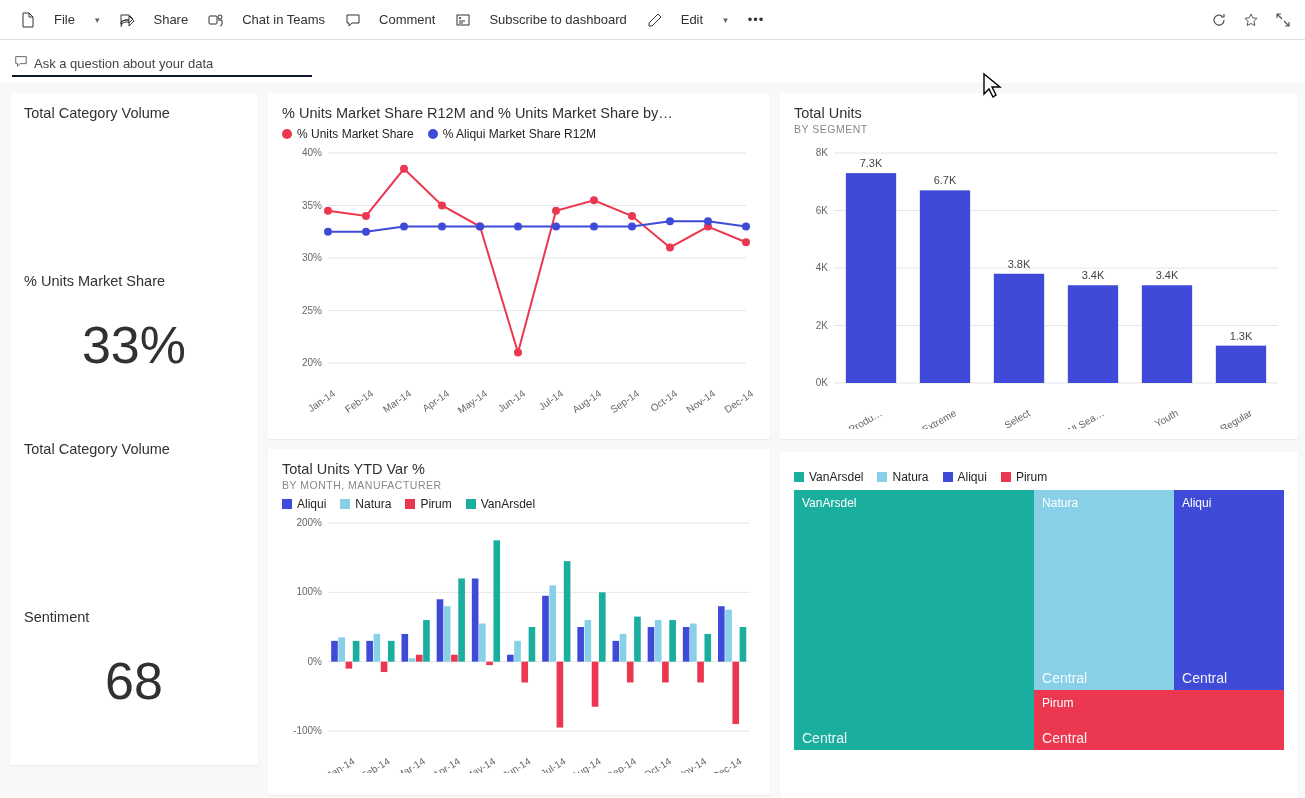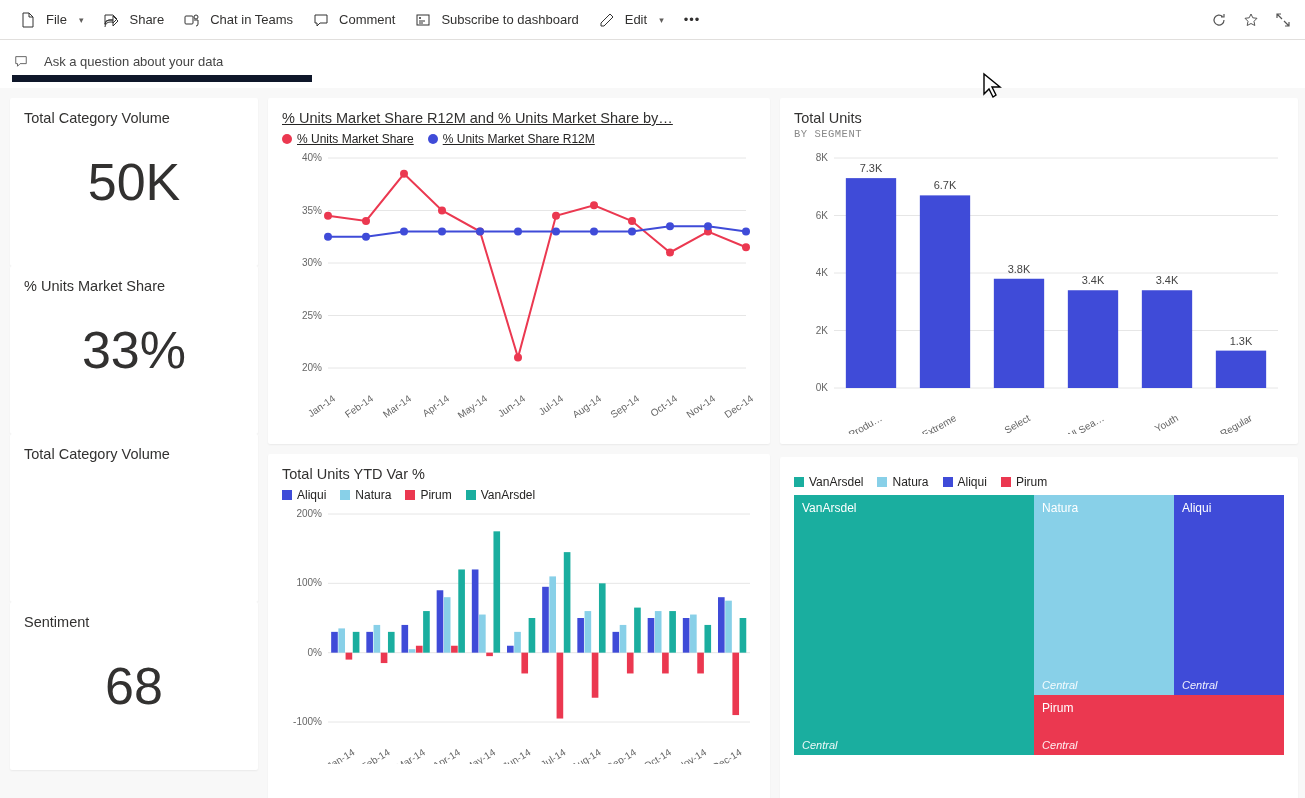--- a/index.html
+++ b/index.html
@@ -17,76 +17,76 @@
     align-items: center;
     height: 40px;
     padding: 0 12px;
     background: #fff;
     border-bottom: 1px solid #e1dfdd;
     justify-content: space-between;
   }
   .toolbar-left { display: flex; align-items: center; gap: 4px; }
   .toolbar-right { display: flex; align-items: center; gap: 12px; }
   .tb-item {
-    display: flex; align-items: center; gap: 10px;
+    display: flex; align-items: center; gap: 18px;
     padding: 4px 8px; cursor: pointer; border-radius: 2px;
     color: #323130;
   }
   .tb-icon { width: 16px; height: 16px; display: inline-flex; align-items: center; justify-content: center; }
   .chev { font-size: 9px; color: #605e5c; margin-left: 2px; }
   .tb-iconbtn { width: 20px; height: 20px; display:flex; align-items:center; justify-content:center; cursor:pointer; color:#605e5c; }
 
   .qna-bar {
     padding: 10px 12px 6px;
     background: #fff;
   }
   .qna-input {
-    display: inline-flex; align-items: flex-start; gap: 16px;
+    display: inline-flex; align-items: flex-end; gap: 6px;
     padding: 4px 2px;
-    border-bottom: 7px solid #0f172a;
+    border-bottom: 2px solid #0f172a;
     width: 300px;
     color: #605e5c;
   }
 
   .dash {
     display: grid;
     grid-template-columns: 248px 502px 518px;
     gap: 10px;
     padding: 10px;
     background: #f8f8f8;
   }
   .col-left { display: flex; flex-direction: column; gap: 0; }
   .tile {
     background: #fff;
     border-radius: 2px;
     box-shadow: 0 1px 2px rgba(0,0,0,.06);
     padding: 12px 14px;
     position: relative;
   }
   .tile-title { font-size: 14.5px; color: #323130; margin-bottom: 2px; }
-  .tile-sub { font-size: 10.5px; letter-spacing: .5px; color: #888; text-transform: uppercase; margin-bottom: 4px; font-family: Liberation Mono, monospace; }
+  .tile-sub { font-size: 10.5px; letter-spacing: .5px; color: #888; text-transform: uppercase; margin-bottom: 4px; }
   .kpi {
     font-size: 52px; font-weight: 300; color: #323130;
     text-align: center; padding: 24px 0 18px;
   }
   .kpi-tile { height: 168px; }
 
   .legend { display:flex; gap: 14px; font-size: 12px; color:#252423; margin: 6px 0 2px; flex-wrap: wrap;}
   .legend-item { display:flex; align-items:center; gap:5px;}
   .dot { width:10px; height:10px; border-radius:50%; display:inline-block;}
   .sq { width:10px; height:10px; display:inline-block;}
 
   svg text { font-family: 'Segoe UI', sans-serif; }
   .axis-label { font-size: 10px; fill: #666; }
   .bar-label { font-size: 11px; fill: #444; }
   .grid-line { stroke: #e6e6e6; stroke-width:1; }
 
   .treemap { display:flex; height: 260px; gap:0; font-size:12px; color:#fff; }
   .tm-block { position:relative; padding:6px 8px; }
-  .tm-sub { position:absolute; bottom:4px; left:8px; font-size:11px; opacity:.92;font-style:italic;}
+  .tm-sub { position:absolute; bottom:4px; left:8px; font-size:14px; opacity:.92;}
   
   .cursor-arrow {
     position: absolute;
     top: 72px; left: 982px;
     pointer-events: none;
   }
 </style>
 </head>
 <body>
 
@@ -180,47 +180,46 @@
     </span>
     <span style="color:#444;">Ask a question about your data</span>
   </div>
 </div>
 
 <div class="dash">
 
   <div class="col-left">
     <div class="tile kpi-tile">
       <div class="tile-title">Total Category Volume</div>
-      <div class="kpi">50K</div>
     </div>
     <div class="tile kpi-tile">
       <div class="tile-title">% Units Market Share</div>
       <div class="kpi">33%</div>
     </div>
     <div class="tile kpi-tile">
       <div class="tile-title">Total Category Volume</div>
     </div>
     <div class="tile kpi-tile">
       <div class="tile-title">Sentiment</div>
       <div class="kpi">68</div>
     </div>
   </div>
 
   <div class="col-mid" style="display:flex;flex-direction:column;gap:10px;">
 
-    <div class="tile" style="height:346px;text-decoration:underline;">
+    <div class="tile" style="height:346px;">
       <div class="tile-title">% Units Market Share R12M and % Units Market Share by…</div>
       <div class="legend">
         <span class="legend-item">
             <span class="dot" style="background:#eb3850;"></span>
             <span>% Units Market Share</span>
           </span>
         <span class="legend-item">
             <span class="dot" style="background:#3f4bd8;"></span>
-            <span>% Units Market Share R12M</span>
+            <span>% Aliqui Market Share R12M</span>
           </span>
       </div>
       <svg id="line-svg" width="474" height="270">
           <line x1="46" x2="464" y1="220" y2="220" class="grid-line"></line>
           <text x="40" y="223" class="axis-label" text-anchor="end">20%</text>
           <line x1="46" x2="464" y1="167.5" y2="167.5" class="grid-line"></line>
           <text x="40" y="170.5" class="axis-label" text-anchor="end">25%</text>
           <line x1="46" x2="464" y1="115" y2="115" class="grid-line"></line>
           <text x="40" y="118" class="axis-label" text-anchor="end">30%</text>
           <line x1="46" x2="464" y1="62.5" y2="62.5" class="grid-line"></line>
@@ -263,20 +262,21 @@
           <circle cx="312" cy="83.5" r="4" fill="#3f4bd8"></circle>
           <circle cx="350" cy="83.5" r="4" fill="#3f4bd8"></circle>
           <circle cx="388" cy="78.25" r="4" fill="#3f4bd8"></circle>
           <circle cx="426" cy="78.25" r="4" fill="#3f4bd8"></circle>
           <circle cx="464" cy="83.5" r="4" fill="#3f4bd8"></circle>
         </svg>
     </div>
 
     <div class="tile" style="height:346px;">
       <div class="tile-title">Total Units YTD Var %</div>
+      <div class="tile-sub">BY MONTH, MANUFACTURER</div>
       <div class="legend">
         <span class="legend-item">
             <span class="sq" style="background:#3f4bd8;"></span>
             <span>Aliqui</span>
           </span>
         <span class="legend-item">
             <span class="sq" style="background:#88d0e8;"></span>
             <span>Natura</span>
           </span>
         <span class="legend-item">

